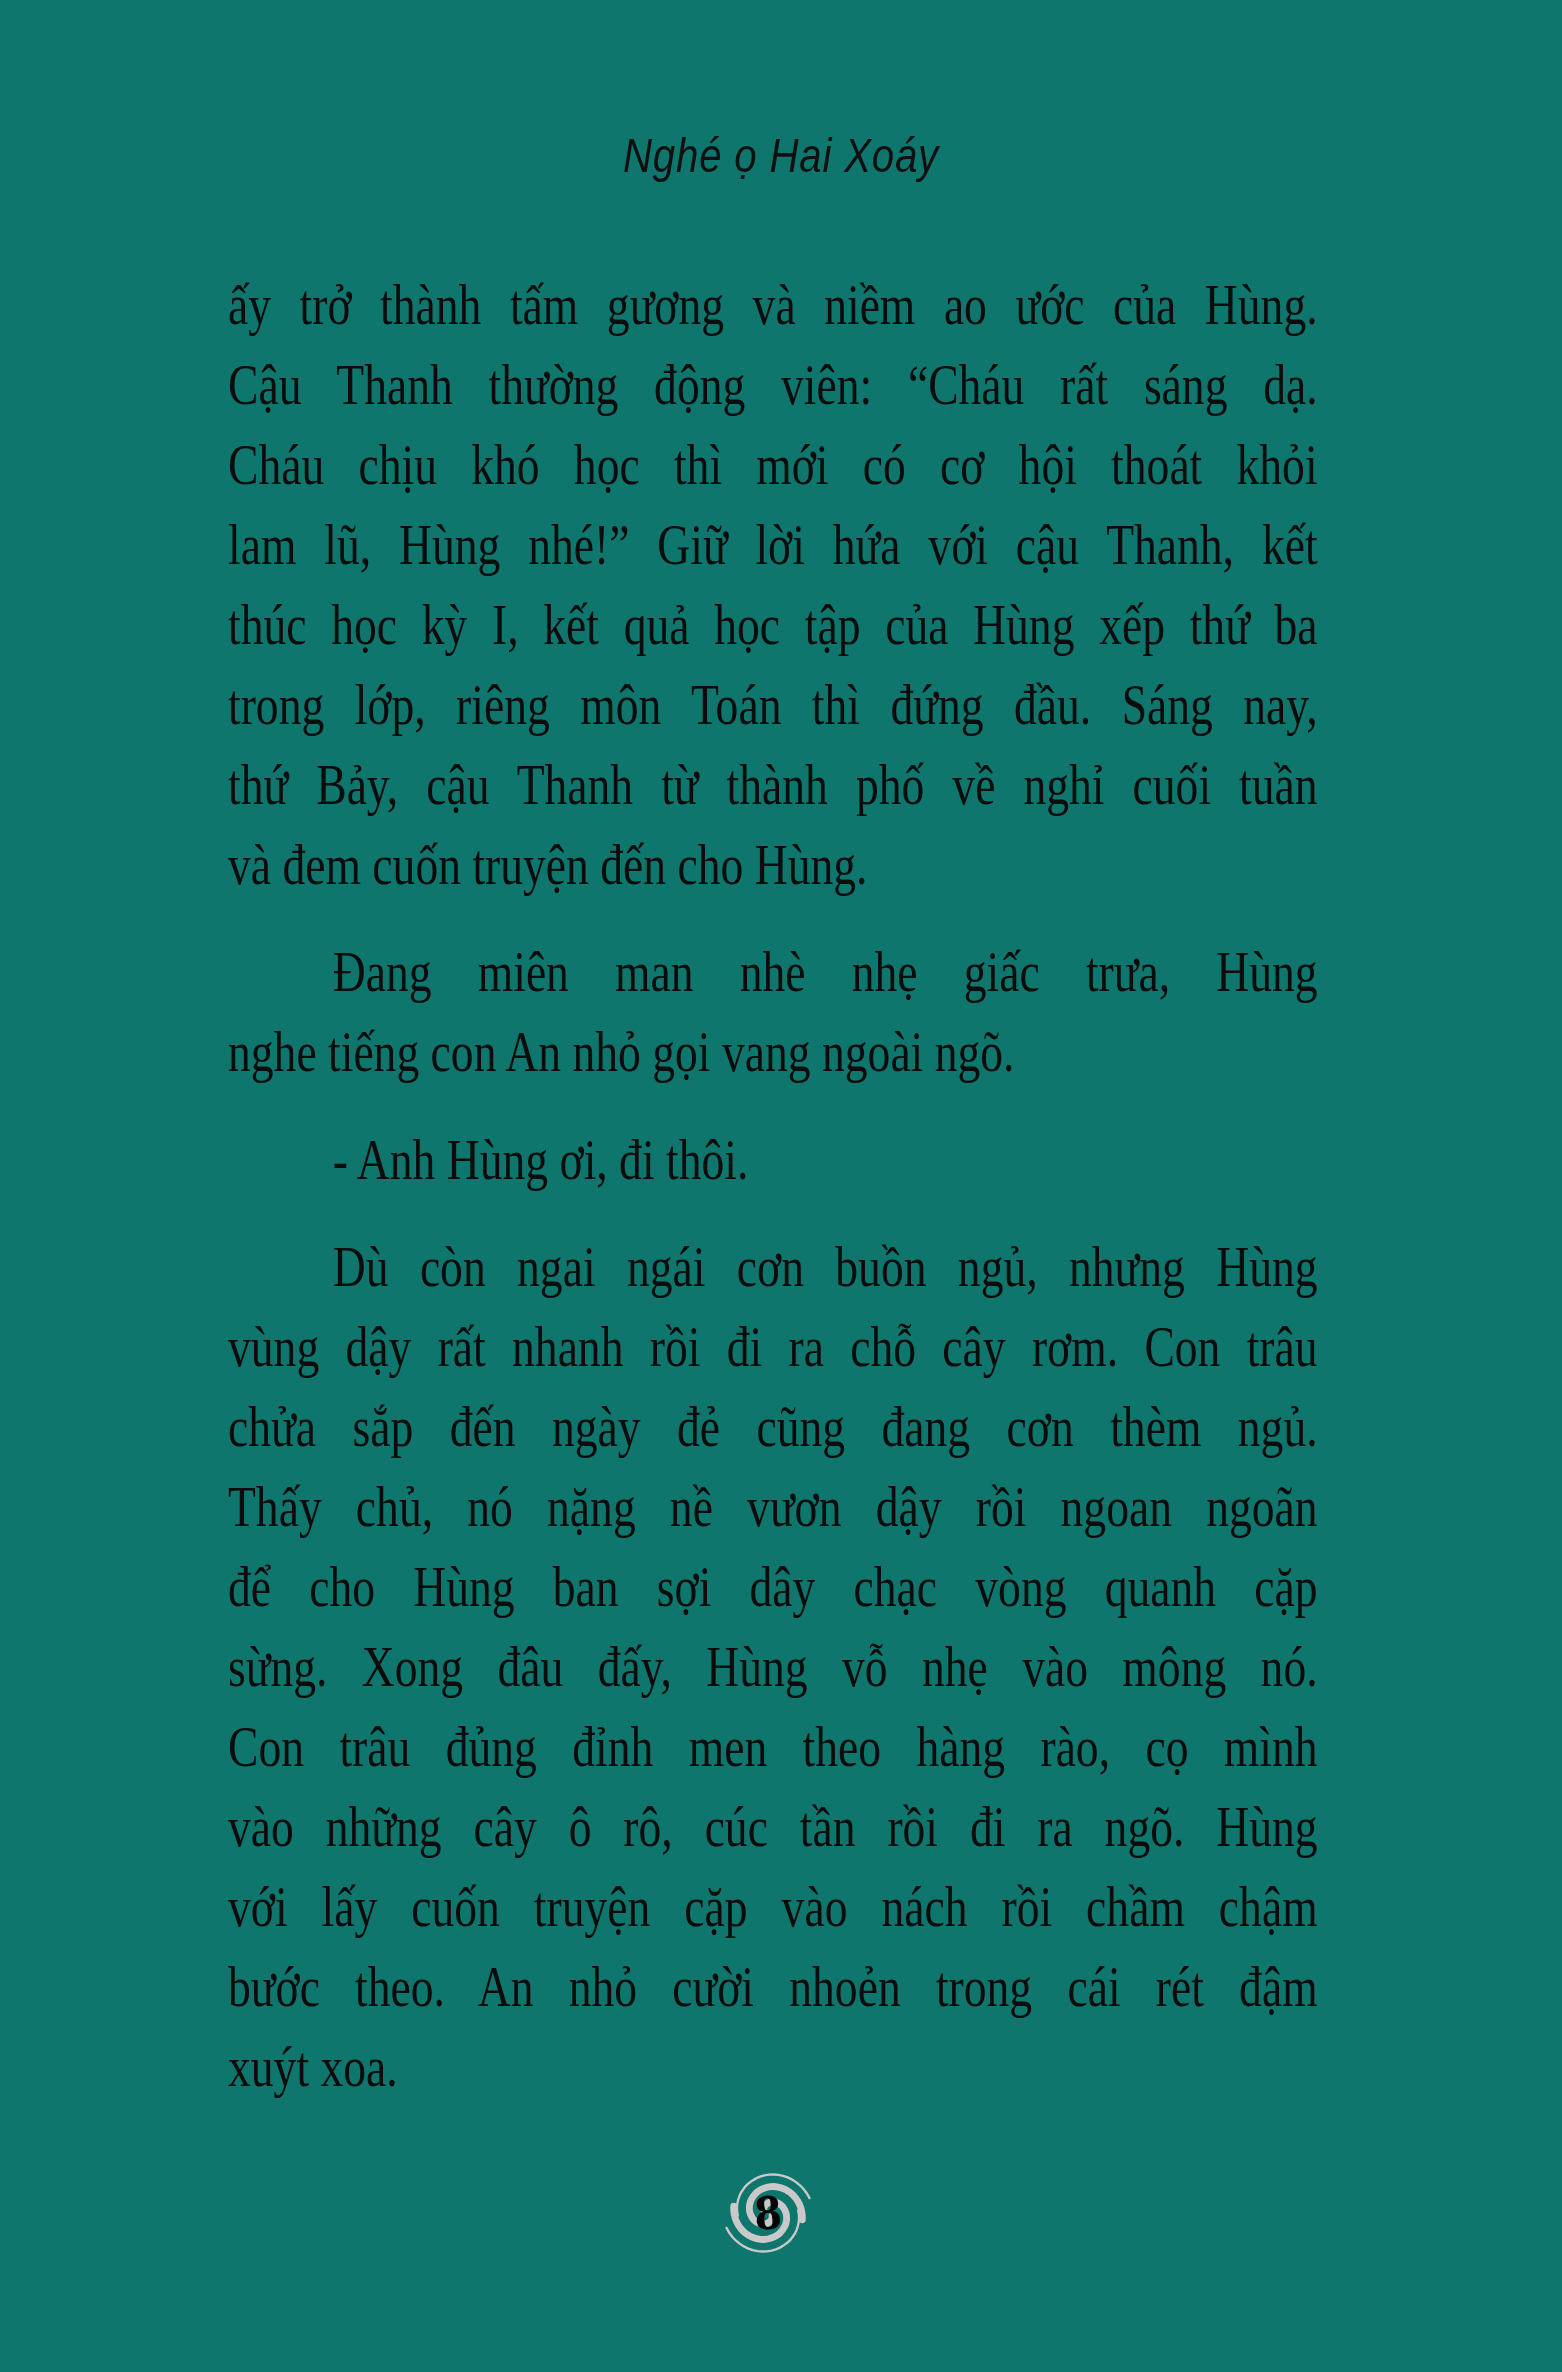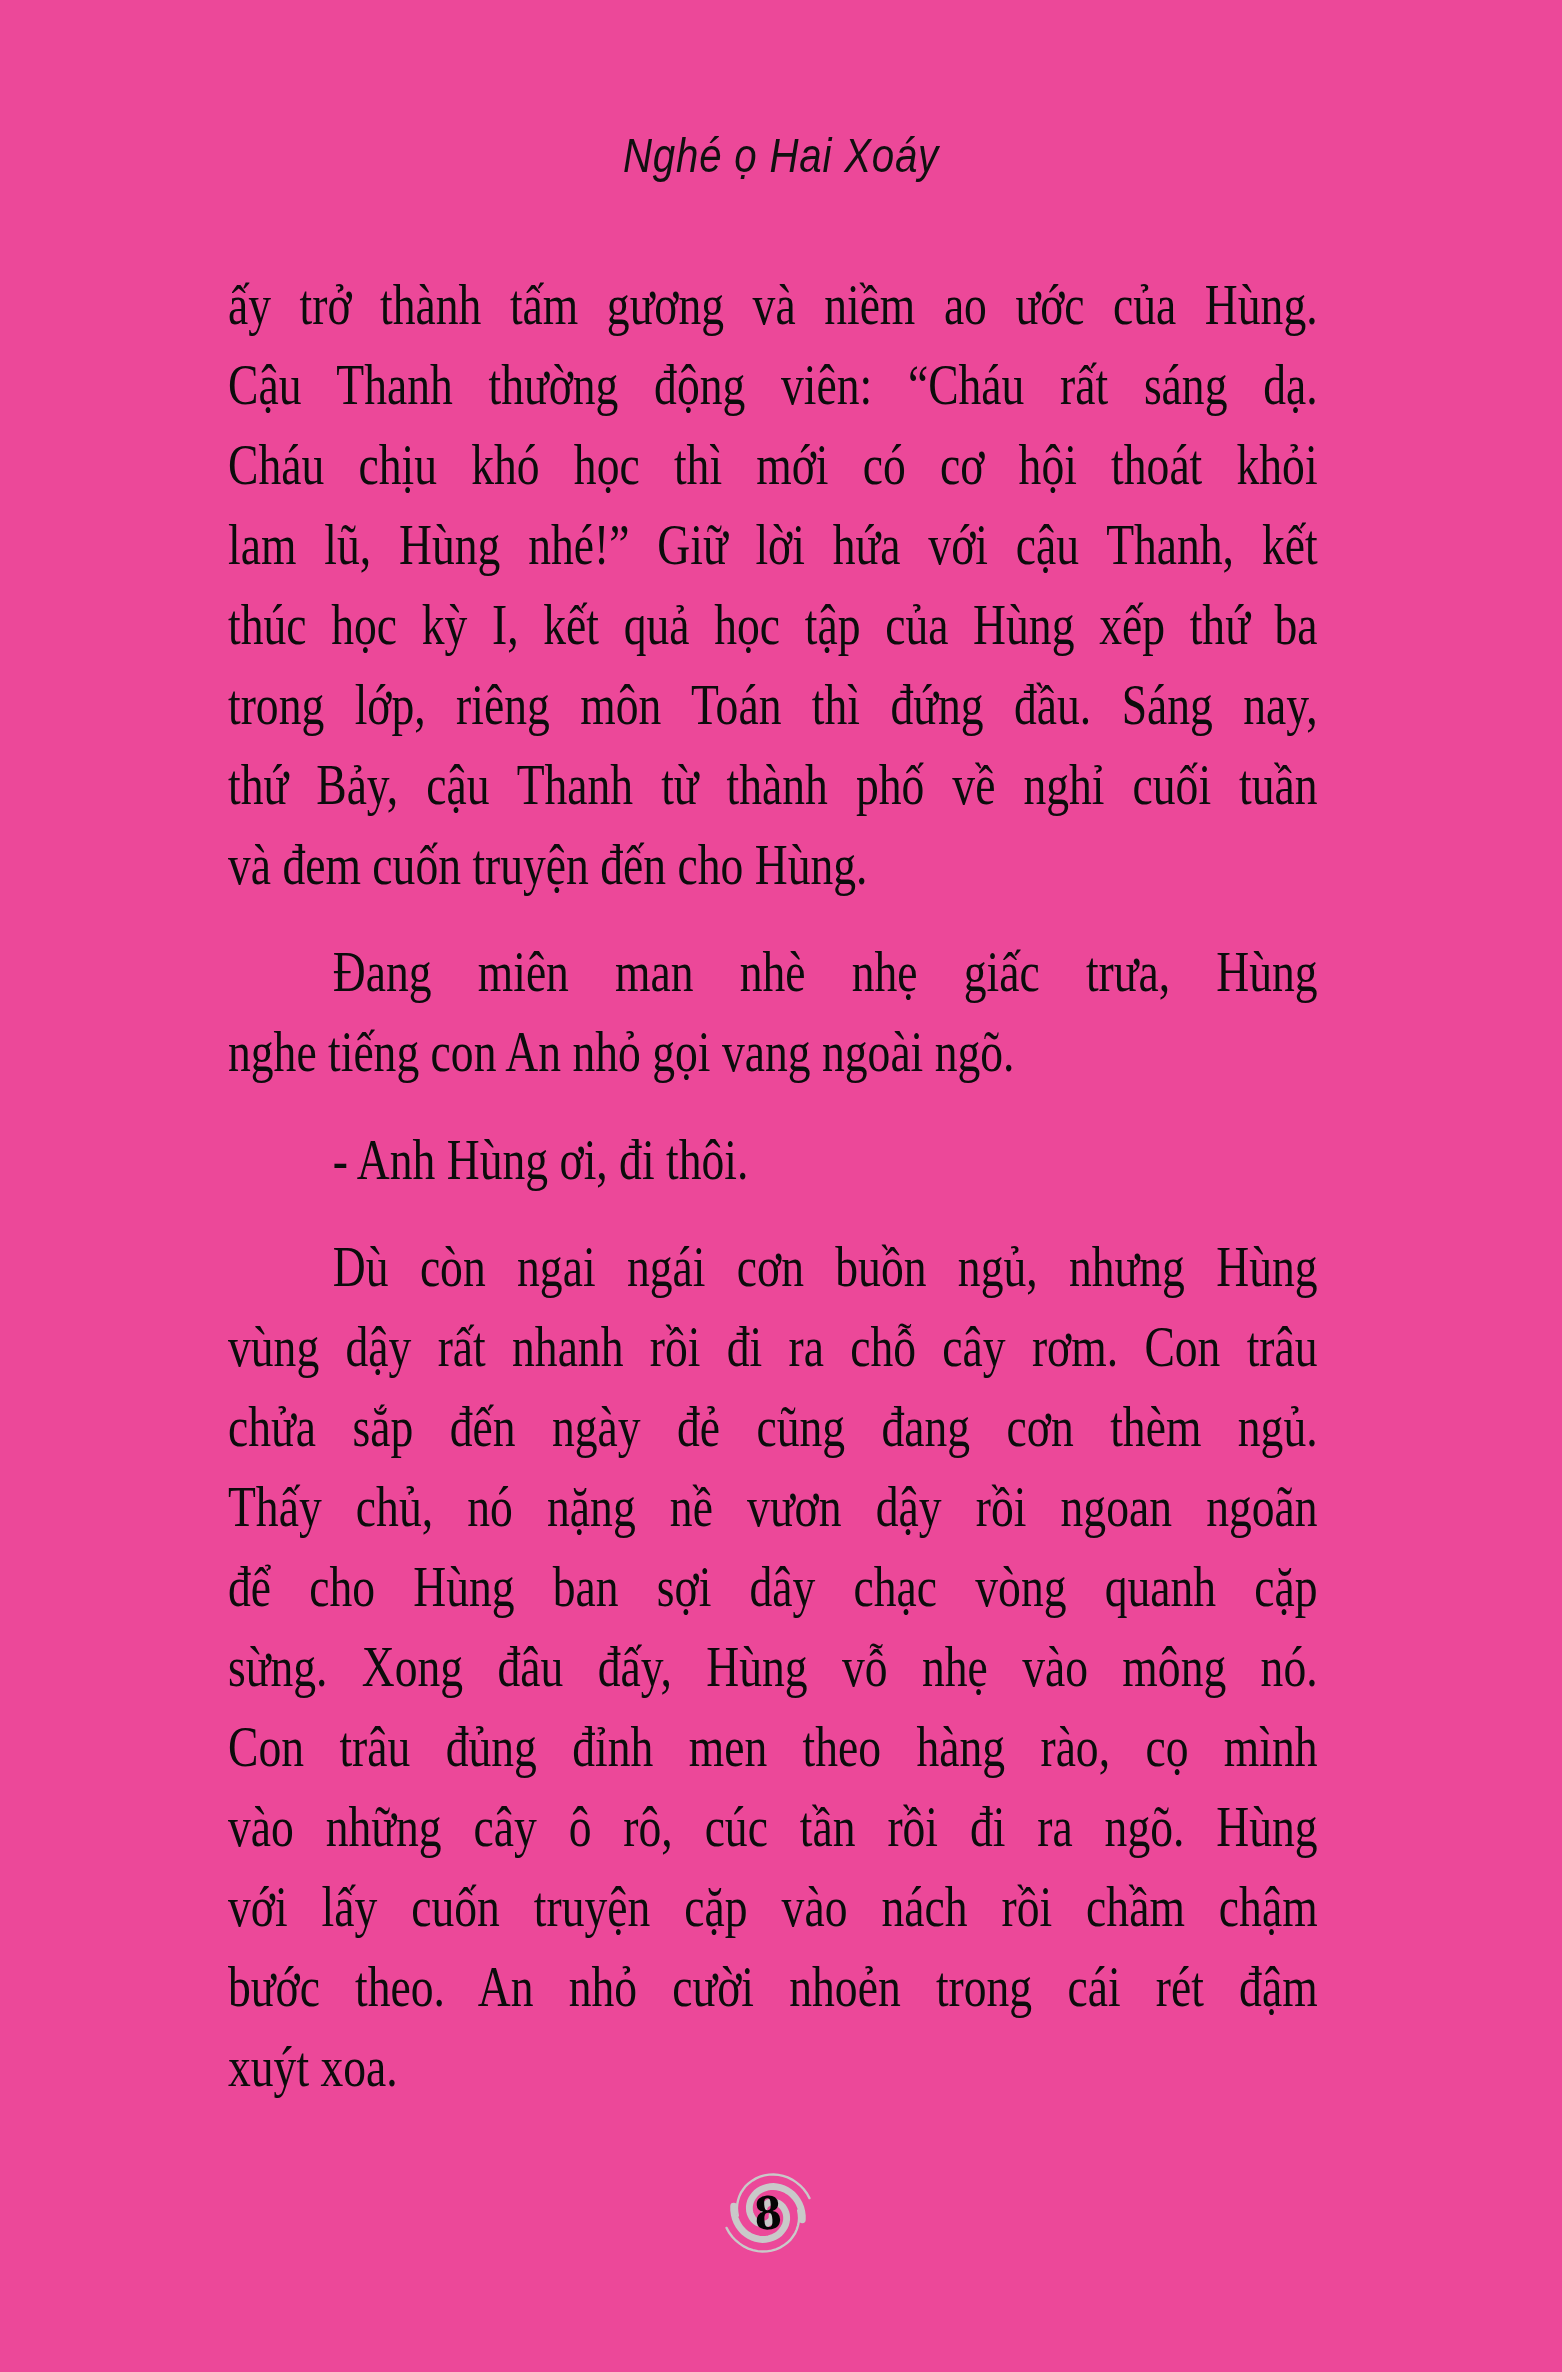--- a/index.html
+++ b/index.html
@@ -1,18 +1,18 @@
 <!DOCTYPE html>
 <html><head>
 <meta charset="utf-8">
 <style>
   html,body { margin:0; padding:0; background:#ffffff; }
   .page {
     position:relative; width:1562px; height:2373px;
-    background:#ec4899; overflow:hidden;
+    background:#0f766e; overflow:hidden;
     color:#0d0d0d;
   }
   
   .header {
     position:absolute; top:127px; left:0; width:100%;
     text-align:center;
     font: italic 400 49px/57px "Liberation Sans", sans-serif;
     letter-spacing:1px;
     transform:scaleX(.82);
     color:#101010;

